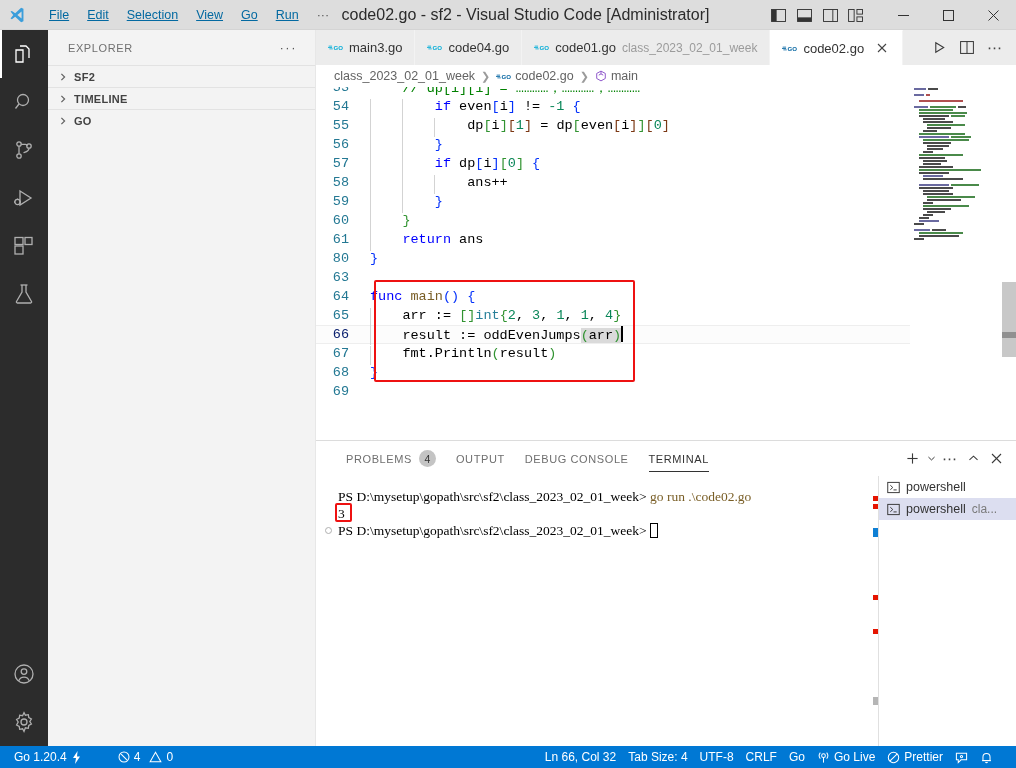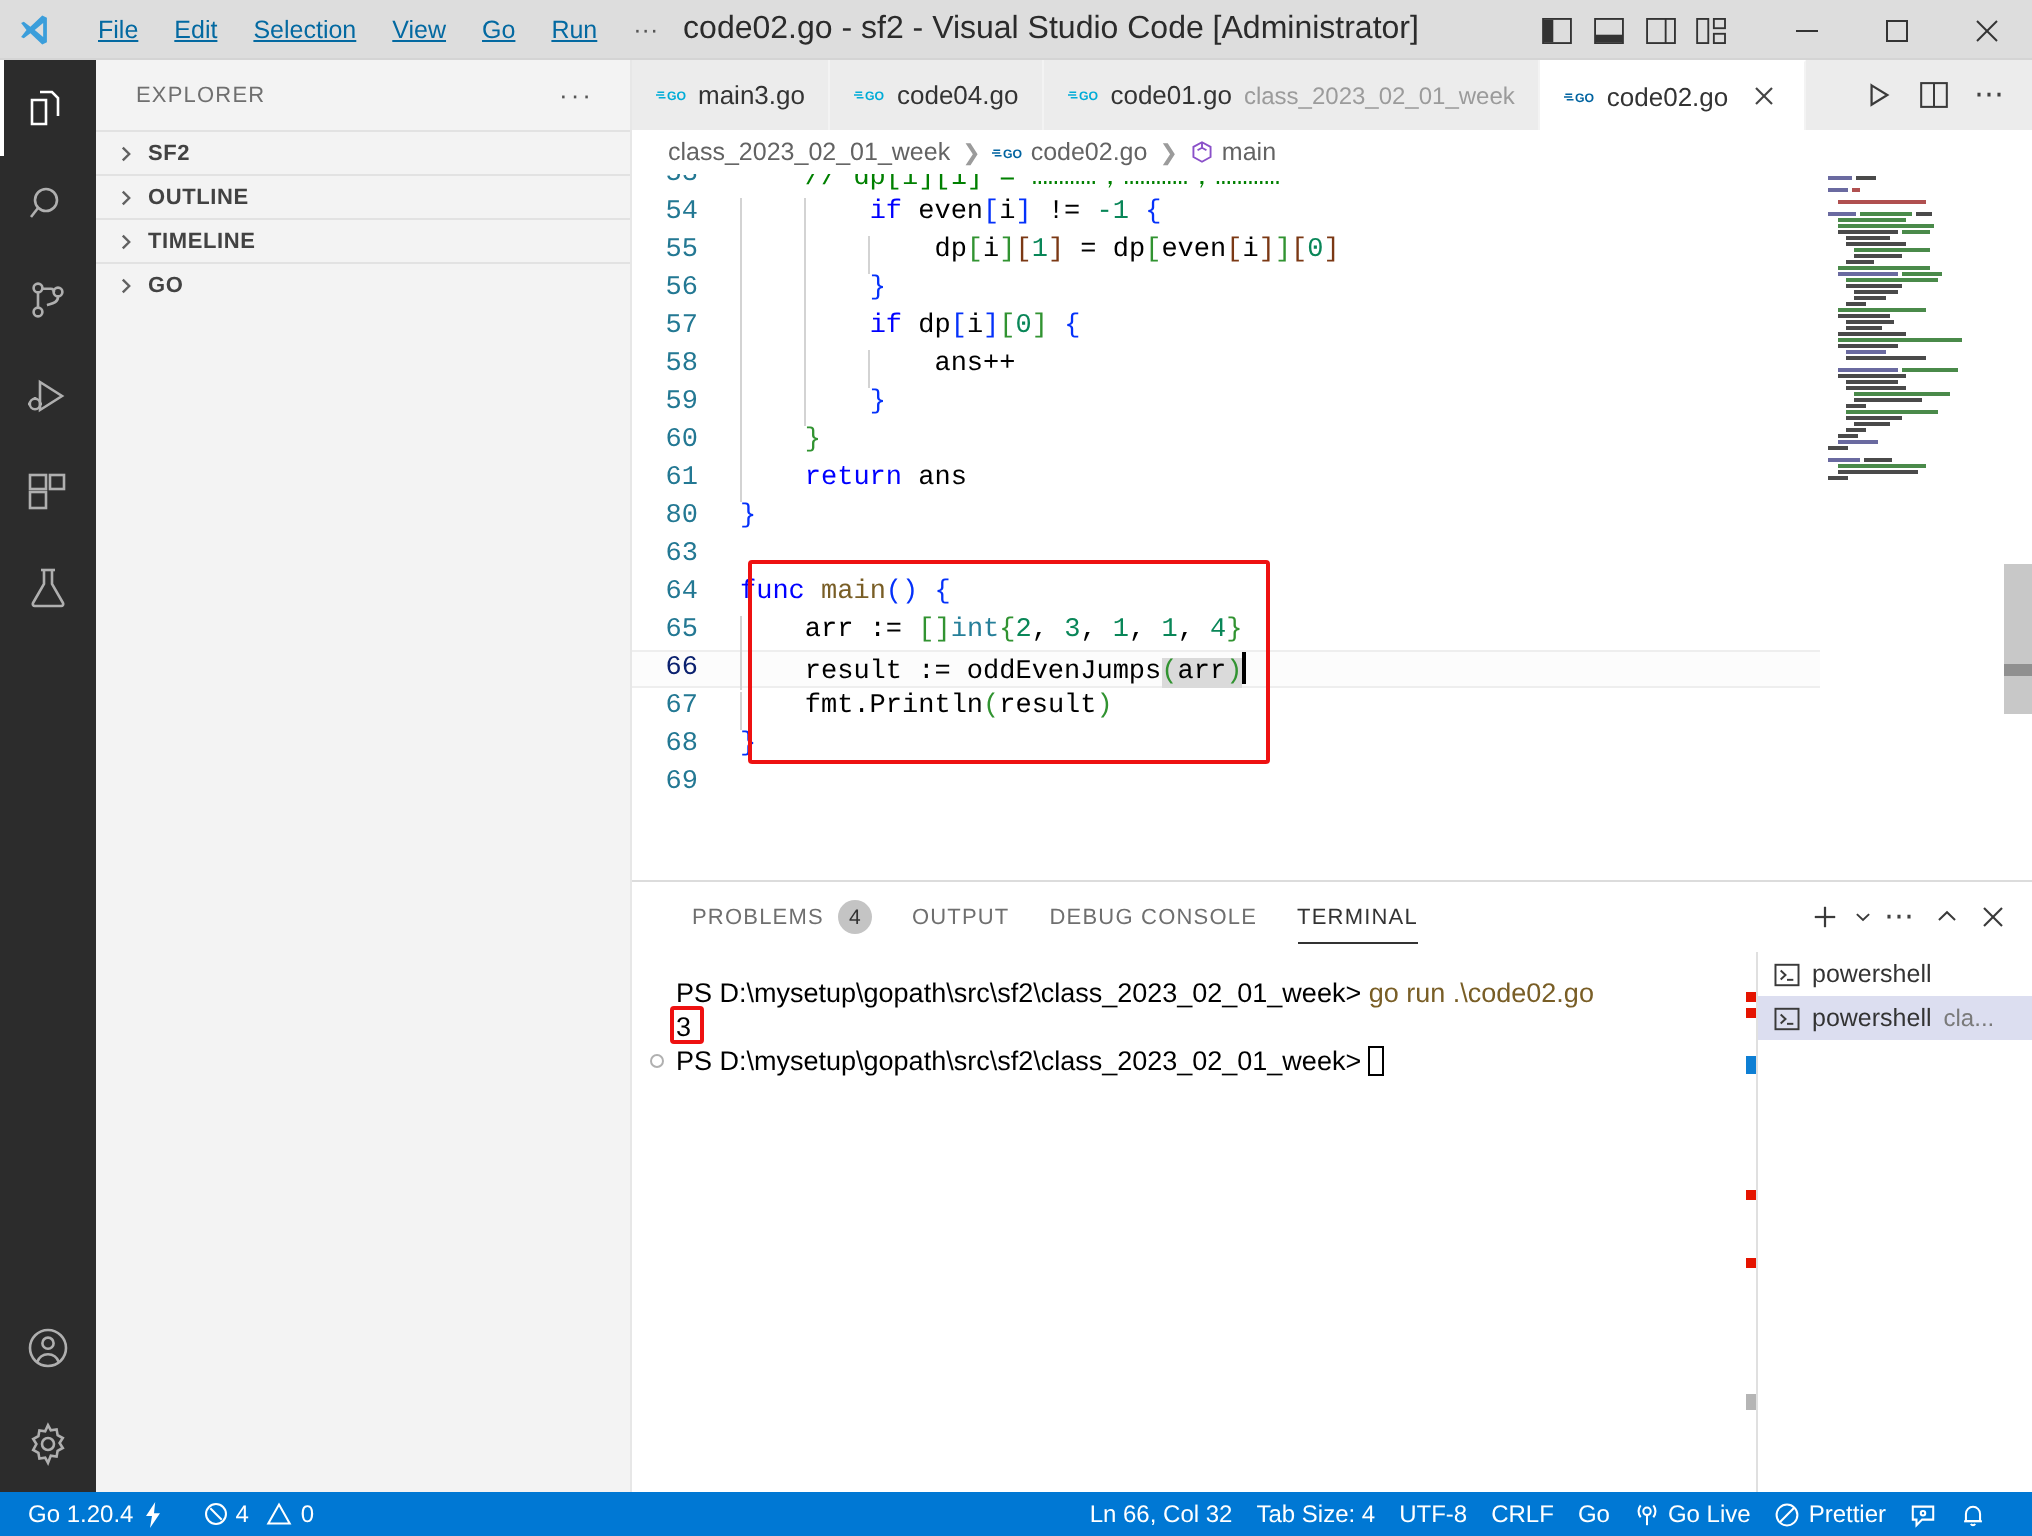--- a/index.html
+++ b/index.html
@@ -142,21 +142,21 @@
   .ptab.active::after { content: ""; position: absolute; bottom: 4px; left: 10px; right: 10px; height: 1px; background: #333333; }
   .badge {
     background: #c4c4c4; color: #333333; border-radius: 9px; min-width: 17px; height: 17px;
     display: inline-flex; align-items: center; justify-content: center; font-size: 10.5px; padding: 0 5px;
     letter-spacing: 0;
   }
   .panel-actions { margin-left: auto; display: flex; align-items: center; gap: 1px; padding-right: 9px; }
   .pa { width: 22px; height: 24px; display: flex; align-items: center; justify-content: center; cursor: pointer; color: #424242; font-size: 13px; }
 
   .term-body { position: absolute; top: 35px; left: 0; width: 562px; height: 273px; padding-left: 22px; padding-top: 12px; }
-  .term-line { height: 17px; font-family: Liberation Sans, sans-serif; font-size: 13.5px; white-space: pre; color: #000000; display: flex; align-items: center; }
+  .term-line { height: 17px; font-family: Liberation Serif, serif; font-size: 13.5px; white-space: pre; color: #000000; display: flex; align-items: center; }
   .t-ps { color: #000000; }
   .t-cmd { color: #795e26; }
   .t-out { color: #000000; }
   .term-cursor { display: inline-block; width: 8px; height: 15px; border: 1px solid #000; vertical-align: -3px; }
   .prompt-dot {
     position: absolute; left: 8px; width: 7px; height: 7px; border: 1px solid #b0b0b0; border-radius: 50%;
   }
 
   .term-sidebar {
     position: absolute; top: 35px; right: 0; width: 138px; height: 273px; background: #ffffff;
@@ -169,21 +169,21 @@
   .term-entry.active { background: #dcdef0; }
   .term-entry .tdesc { color: #7a7a7a; font-size: 12px; }
   .term-ruler { position: absolute; left: -6px; top: 0; width: 5px; height: 273px; }
   .tr-mark { position: absolute; left: 0; width: 5px; height: 5px; }
 
   
   .statusbar {
     position: absolute; left: 0; bottom: 0; width: 1016px; height: 22px;
     background: #0078d4; display: flex; align-items: center; color: #ffffff; font-size: 12px;
   }
-  .sb-left { display: flex; align-items: center; padding-left: 8px; gap: 0; }
+  .sb-left { display: flex; align-items: center; padding-left: 8px; gap: 16px; }
   .sb-right { margin-left: auto; display: flex; align-items: center; padding-right: 17px; }
   .sb-item { display: flex; align-items: center; gap: 4px; padding: 0 6px; height: 22px; cursor: pointer; white-space: nowrap; }
   svg { display: block; }
 </style>
 </head>
 <body>
 
 <div id="app">
 
   <div class="titlebar">
@@ -321,28 +321,20 @@
           </svg>
       </span>
       <span>SF2</span>
     </div>
     <div class="sb-section">
       <span class="chev">
         <svg width="10" height="10" viewBox="0 0 10 10" fill="none" stroke="#616161" stroke-width="1.2">
             <path d="M3.4 1.8L6.6 5 3.4 8.2"></path>
           </svg>
       </span>
-      <span>OUTLINE</span>
-    </div>
-    <div class="sb-section">
-      <span class="chev">
-        <svg width="10" height="10" viewBox="0 0 10 10" fill="none" stroke="#616161" stroke-width="1.2">
-            <path d="M3.4 1.8L6.6 5 3.4 8.2"></path>
-          </svg>
-      </span>
       <span>TIMELINE</span>
     </div>
     <div class="sb-section">
       <span class="chev">
         <svg width="10" height="10" viewBox="0 0 10 10" fill="none" stroke="#616161" stroke-width="1.2">
             <path d="M3.4 1.8L6.6 5 3.4 8.2"></path>
           </svg>
       </span>
       <span>GO</span>
     </div>

